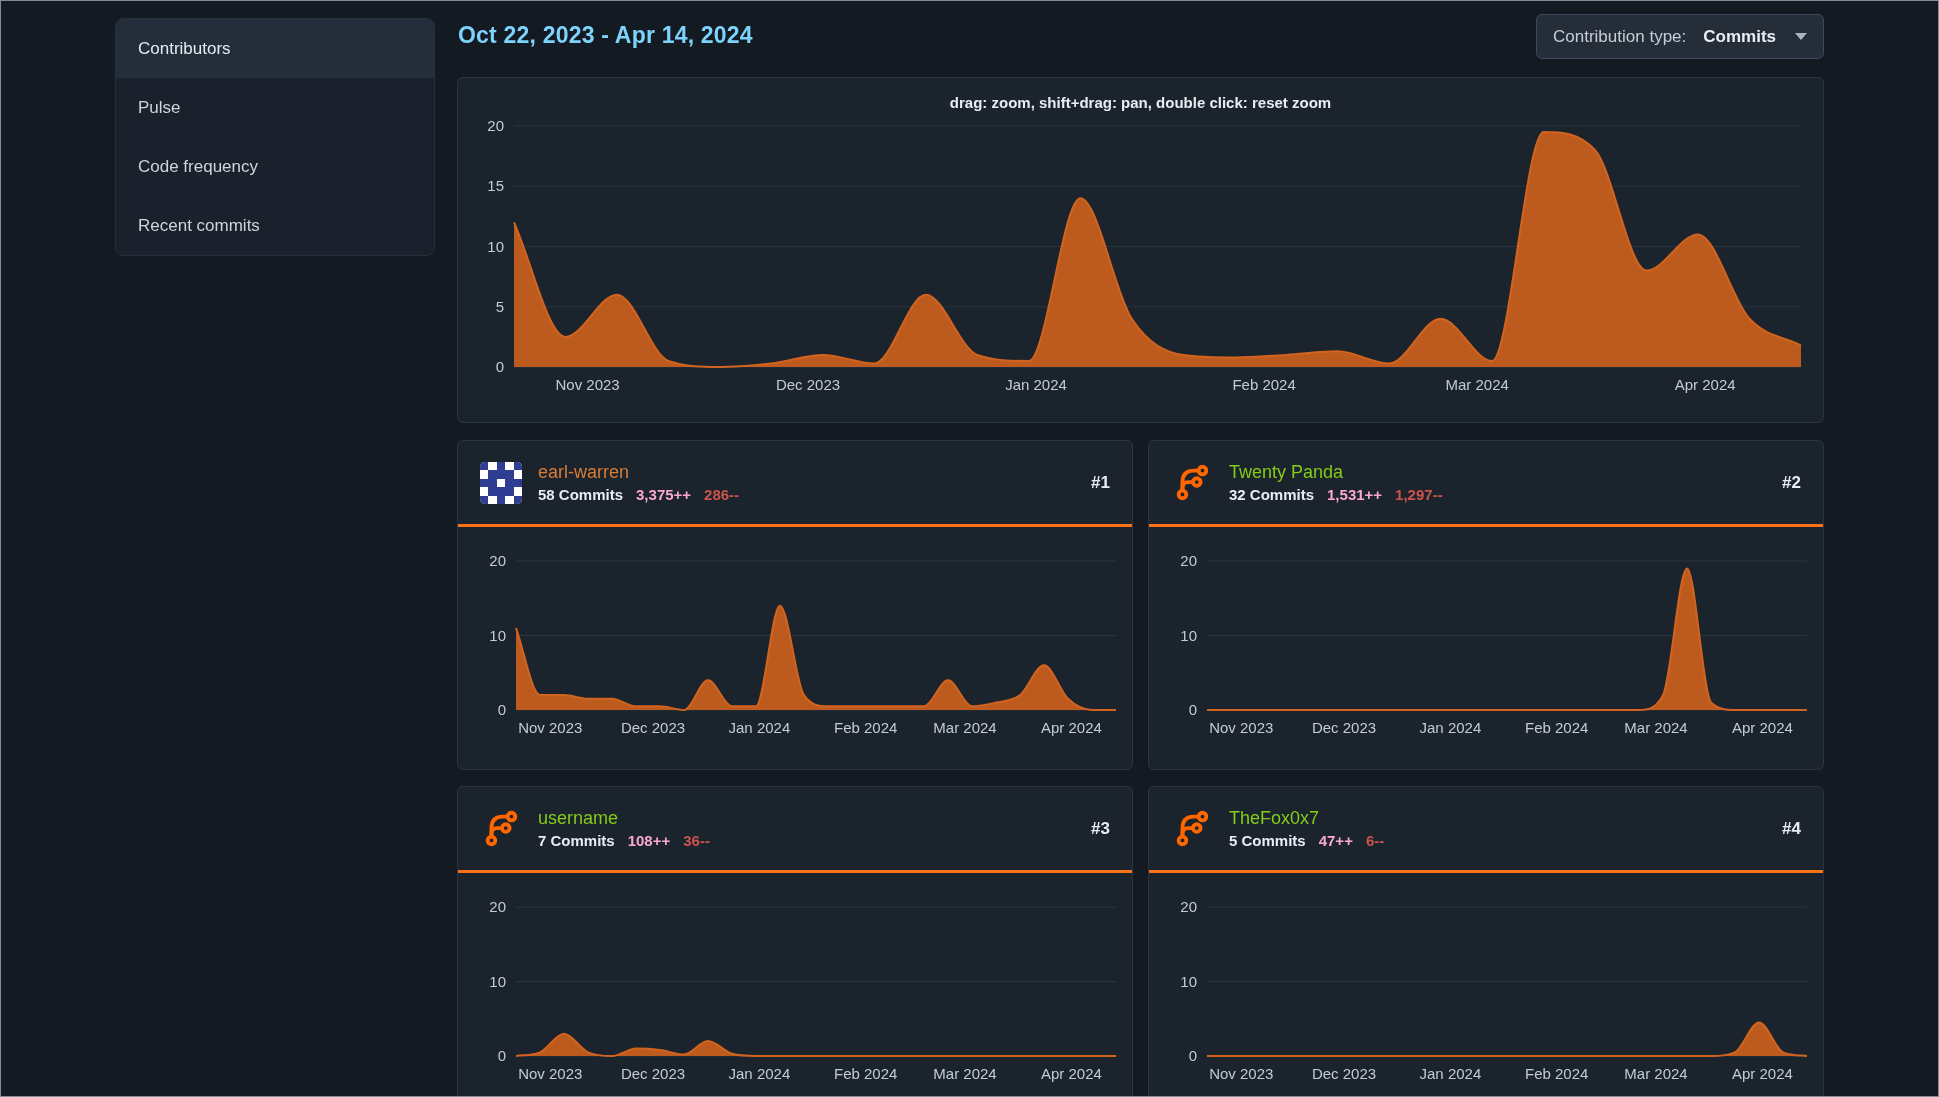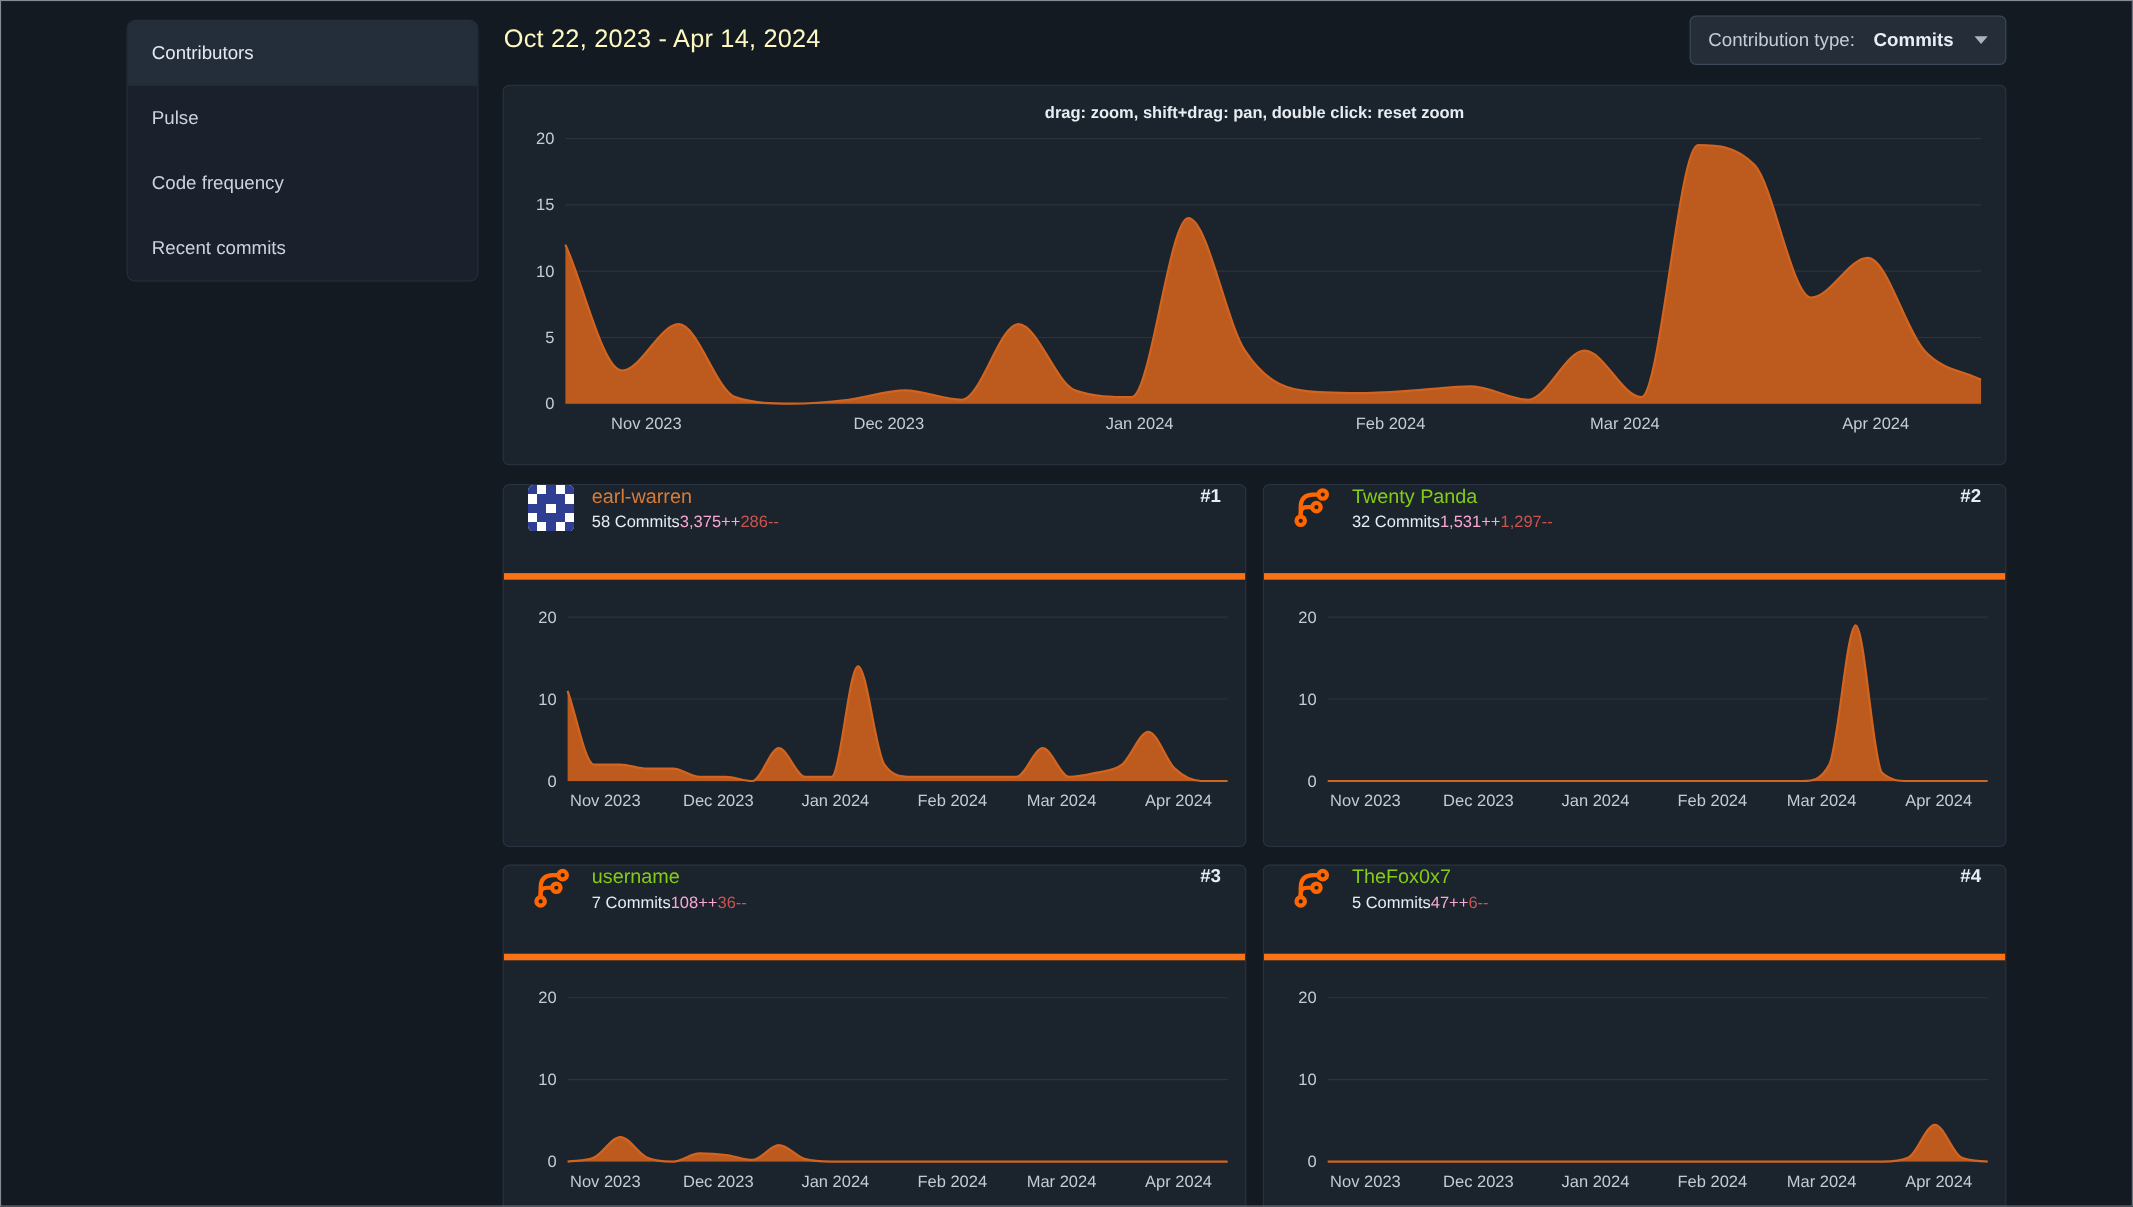--- a/index.html
+++ b/index.html
@@ -20,45 +20,45 @@
   }
   .menu-item{
     display:flex;align-items:center;height:59px;padding:0 22px;
     font-size:17px;color:#ccd4dd;cursor:pointer;text-decoration:none;
   }
   .menu-item.active{background:#242d3a;color:#e4eaf0}
 
   
   .content{position:absolute;left:457px;top:0;width:1367px}
   .content-header{position:relative;height:77px}
-  .date-range{position:absolute;left:1px;top:22px;font-size:23px;font-weight:400;color:#fef9c3;letter-spacing:.2px}
+  .date-range{position:absolute;left:1px;top:22px;font-size:23px;font-weight:700;color:#7dd3fc;letter-spacing:.2px}
   .ctype-btn{
     position:absolute;right:0;top:14px;height:45px;display:flex;align-items:center;gap:17px;
     background:#252d39;border:1px solid #3d4a5c;border-radius:6px;padding:0 16px;
     font-size:17px;color:#c4cdd7;font-family:inherit;cursor:pointer;
   }
   .ctype-btn b{color:#e9eef4;font-weight:700}
   .caret{width:0;height:0;border-left:6px solid transparent;border-right:6px solid transparent;border-top:7px solid #aab4bf;display:inline-block;margin-left:2px}
 
   .card{background:#1b232d;border:1px solid #2b3442;border-radius:6px}
   .main-card{position:relative;height:346px}
   .hint{position:absolute;top:16px;left:0;right:0;text-align:center;font-size:15px;font-weight:700;color:#e8edf2;z-index:2}
   .chart{display:block;cursor:crosshair}
   .chart svg{display:block}
   svg text{font-family:"Liberation Sans","DejaVu Sans",sans-serif}
 
   .grid2{display:grid;grid-template-columns:1fr 1fr;gap:16px 15px;margin-top:17px}
   .contrib-card{overflow:hidden}
-  .card-head{display:flex;align-items:flex-start;padding:0 22px;height:86px;border-bottom:6px solid #f97316}
+  .card-head{display:flex;align-items:center;padding:0 22px;height:86px;border-bottom:3px solid #f97316}
   .avatar{width:42px;height:42px;border-radius:5px;flex:0 0 auto;display:block;cursor:pointer}
   .avatar svg{width:100%;height:100%;display:block;border-radius:5px}
   .who{margin-left:16px;flex:1;min-width:0}
   .cname{font-size:18px;color:#84cc16;text-decoration:none;display:block;line-height:1.15;cursor:pointer}
   .cname.orange{color:#d97c35}
-  .stats{margin-top:4px;font-size:15px;font-weight:400;display:flex;gap:0;white-space:nowrap}
+  .stats{margin-top:4px;font-size:15px;font-weight:700;display:flex;gap:13px;white-space:nowrap}
   .commits{color:#e7edf3}
   .adds{color:#f9a8d4}
   .dels{color:#cc544d}
   .rank{font-size:17px;font-weight:700;color:#e7edf3;margin-left:12px}
 </style>
 </head>
 <body>
 
 <div class="frame"></div>
 

